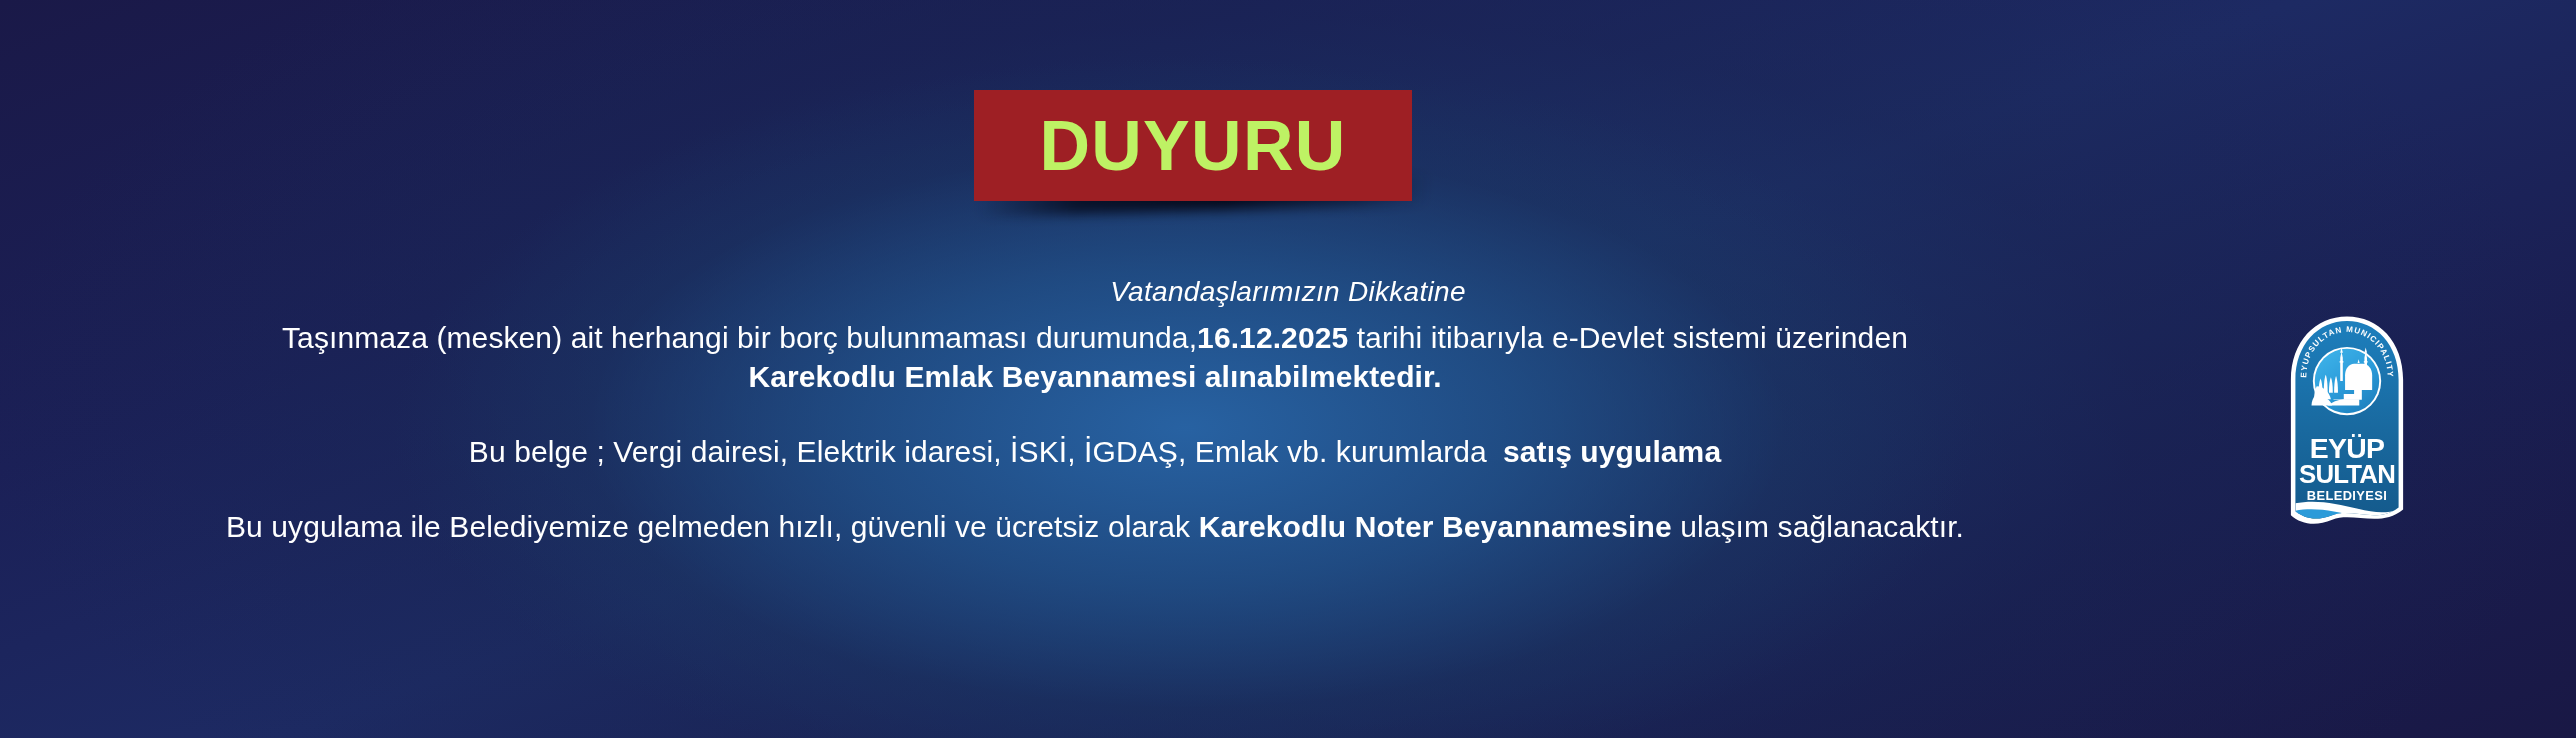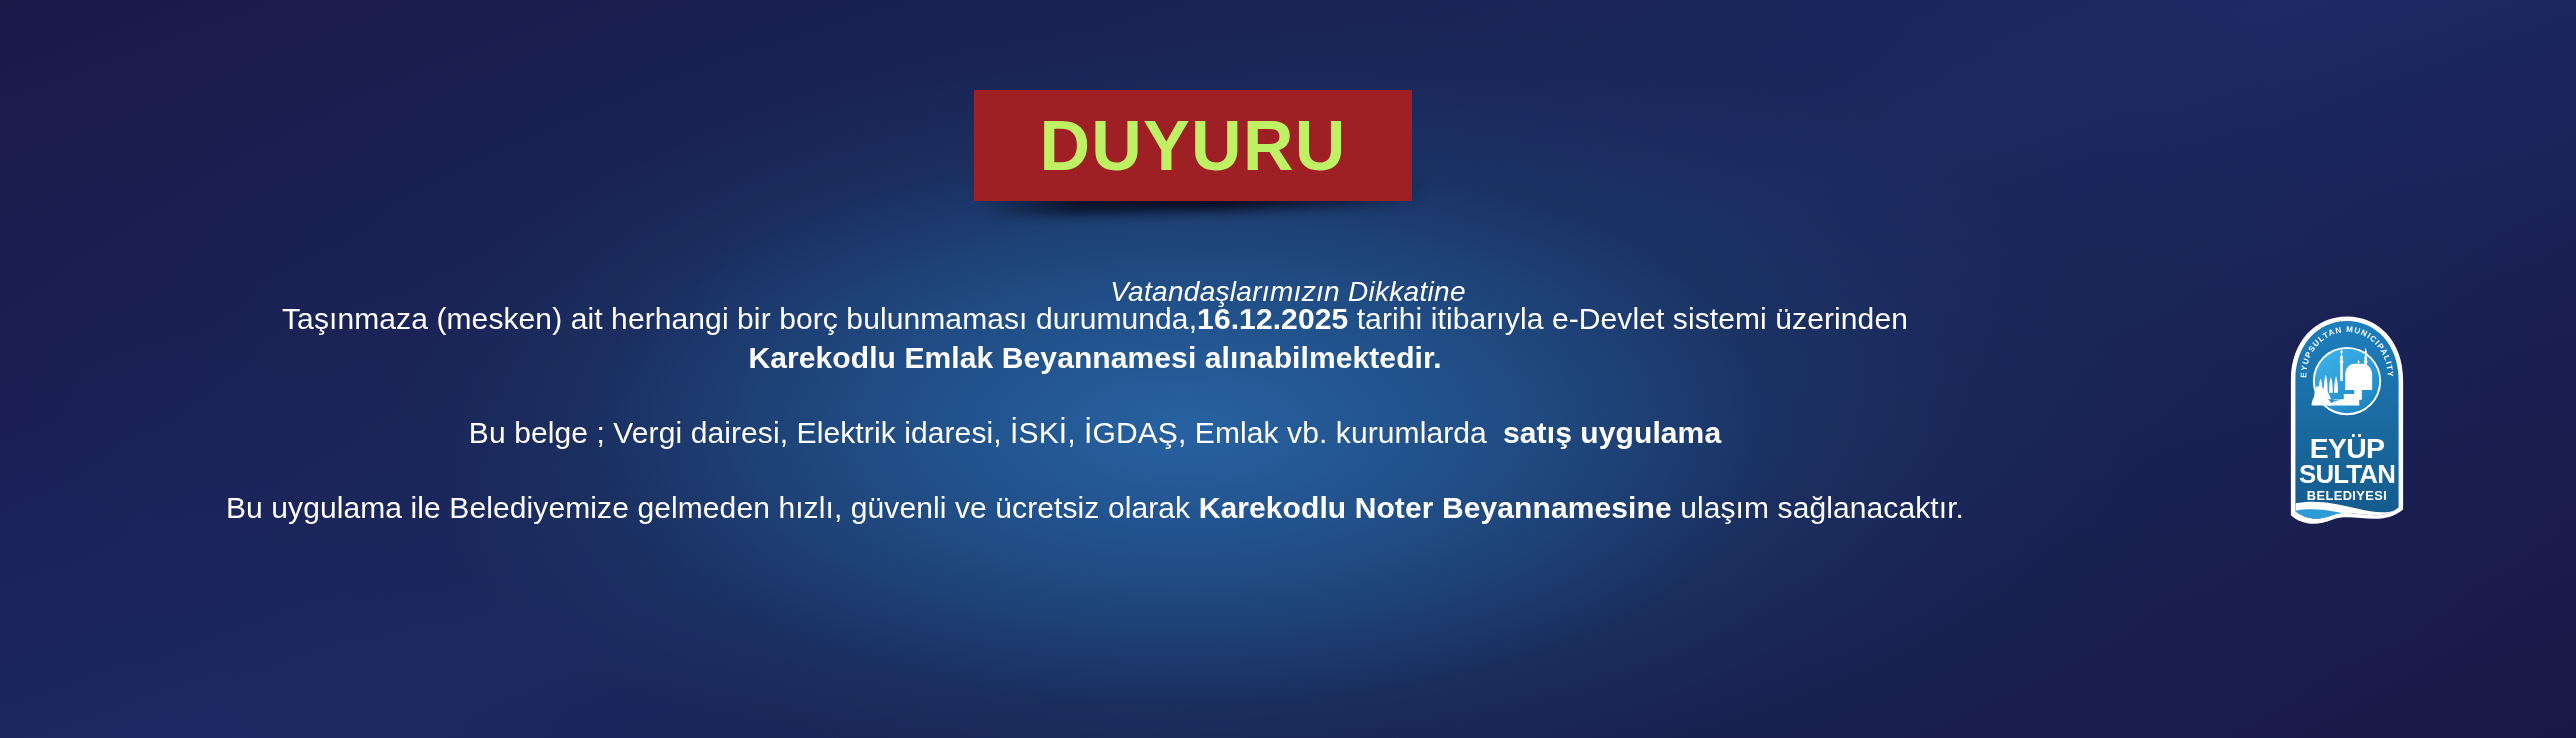--- a/index.html
+++ b/index.html
@@ -71,21 +71,21 @@
     font-weight: 400;
     letter-spacing: 0.3px;
     font-family: "Liberation Sans", sans-serif;
     margin-top: 41px;
   }
 
   
   .body-block {
     position: absolute;
     left: 0;
-    top: 299px;
+    top: 318px;
     width: 2190px;
     text-align: center;
     color: #ffffff;
   }
   .para {
     font-size: 30px;
     line-height: 1.30;
     letter-spacing: 0.1px;
     font-family: "Liberation Sans", sans-serif;
   }

